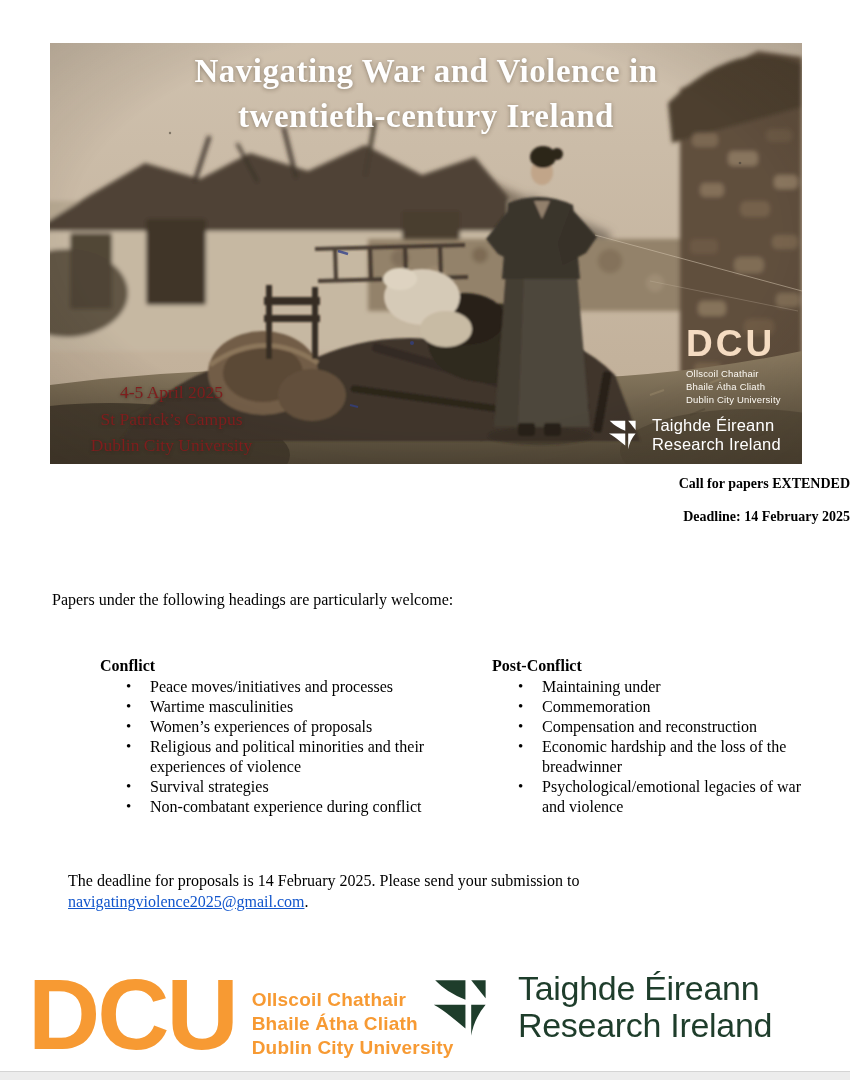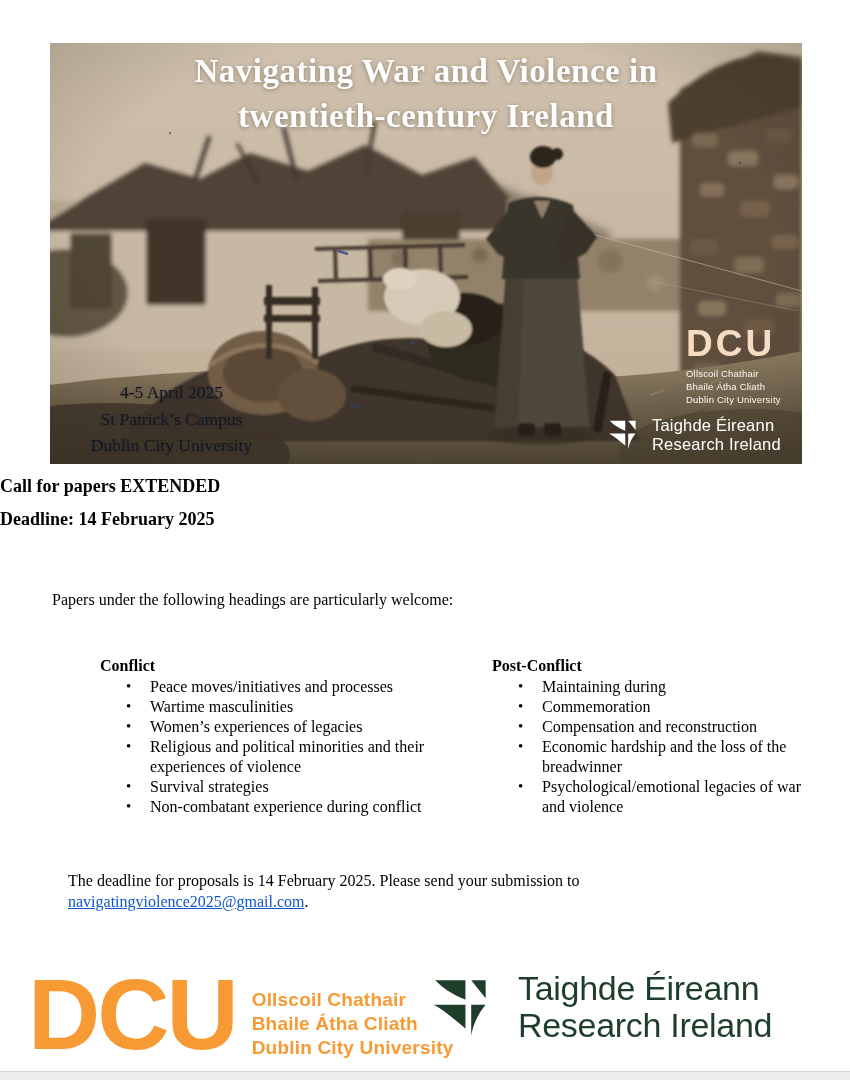--- a/index.html
+++ b/index.html
@@ -5,32 +5,32 @@
   html,body{margin:0;padding:0;background:#ffffff;}
   body{width:850px;height:1080px;font-family:"Liberation Serif", serif;color:#000;}
   .canvas{position:relative;width:850px;height:1080px;background:#fff;overflow:hidden;}
 
   
   .photo{position:absolute;left:50px;top:43px;width:752px;height:421px;overflow:hidden;background:#c8baa6;}
   .photo svg.scene{position:absolute;left:0;top:0;width:100%;height:100%;display:block;}
   .photo-title{position:absolute;left:0;right:0;top:6px;text-align:center;color:#ffffff;
     font-weight:bold;font-size:33px;line-height:45px;letter-spacing:.5px;
     text-shadow:0 1px 4px rgba(60,48,34,.45);}
-  .event-block{position:absolute;left:14px;top:336px;width:215px;text-align:center;color:#0f172a;
+  .event-block{position:absolute;left:14px;top:336px;width:215px;text-align:center;color:#7f1d1d;
     font-size:17.5px;line-height:26.5px;text-shadow:0 1px 3px rgba(45,36,26,.55);}
   .dcu-photo{position:absolute;left:636px;top:282px;font-family:"Liberation Sans", sans-serif;text-align:left;}
   .dcu-photo .acronym{color:#F5DCC2;font-size:37px;font-weight:bold;letter-spacing:3px;line-height:38px;}
   .dcu-photo .lines{margin-top:4px;color:#fdfaf4;font-size:9.5px;line-height:13px;letter-spacing:.2px;}
   .ri-photo{position:absolute;left:556px;top:371px;display:flex;align-items:center;gap:9px;color:#ffffff;
     font-family:"Liberation Sans", sans-serif;}
   .ri-photo svg{width:37px;height:41px;flex:0 0 auto;}
   .ri-photo .nm{font-size:16.5px;line-height:19px;letter-spacing:.2px;}
 
   
-  .h-center{position:absolute;left:0;width:850px;text-align:left;font-weight:bold;font-size:18px;}
+  .h-center{position:absolute;left:0;width:850px;text-align:right;font-weight:bold;font-size:14px;}
   .h-call{top:476px;} .h-deadline{top:509px;} .h-keynote{top:542px;}
 
   .intro{position:absolute;left:52px;top:591px;font-size:16px;}
 
   
   .col{position:absolute;top:655px;width:392px;font-size:16px;margin-left:40px;}
   .col-left{left:60px;} .col-right{left:452px;}
   .col .col-h{font-weight:bold;font-size:16px;line-height:21px;margin:0;}
   .col ul{list-style:none;margin:1px 0 0 0;padding:0;}
   .col li{position:relative;padding-left:50px;line-height:20px;}
@@ -253,32 +253,32 @@
   <div class="h-center h-call">Call for papers EXTENDED</div>
   <div class="h-center h-deadline">Deadline: 14 February 2025</div>
 
   <div class="intro">Papers under the following headings are particularly welcome:</div>
 
   <div class="col col-left">
     <div class="col-h">Conflict</div>
     <ul>
         <li><span class="blt">•</span><span class="txt">Peace moves/initiatives and processes</span></li>
         <li><span class="blt">•</span><span class="txt">Wartime masculinities</span></li>
-        <li><span class="blt">•</span><span class="txt">Women’s experiences of legacies</span></li>
+        <li><span class="blt">•</span><span class="txt">Women’s experiences of proposals</span></li>
         <li><span class="blt">•</span><span class="txt">Religious and political minorities and their
 experiences of violence</span></li>
         <li><span class="blt">•</span><span class="txt">Survival strategies</span></li>
         <li><span class="blt">•</span><span class="txt">Non-combatant experience during conflict</span></li>
       </ul>
   </div>
 
   <div class="col col-right">
     <div class="col-h">Post-Conflict</div>
     <ul>
-        <li><span class="blt">•</span><span class="txt">Maintaining during</span></li>
+        <li><span class="blt">•</span><span class="txt">Maintaining under</span></li>
         <li><span class="blt">•</span><span class="txt">Commemoration</span></li>
         <li><span class="blt">•</span><span class="txt">Compensation and reconstruction</span></li>
         <li><span class="blt">•</span><span class="txt">Economic hardship and the loss of the
 breadwinner</span></li>
         <li><span class="blt">•</span><span class="txt">Psychological/emotional legacies of war
 and violence</span></li>
       </ul>
   </div>
 
   <div class="closing">

